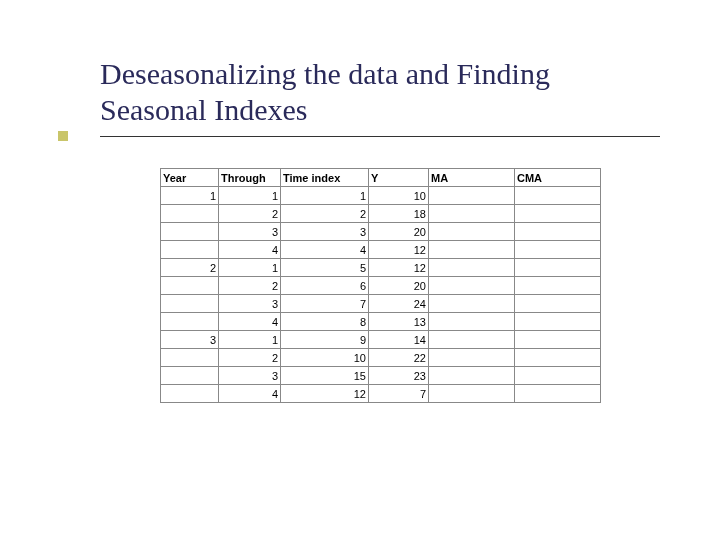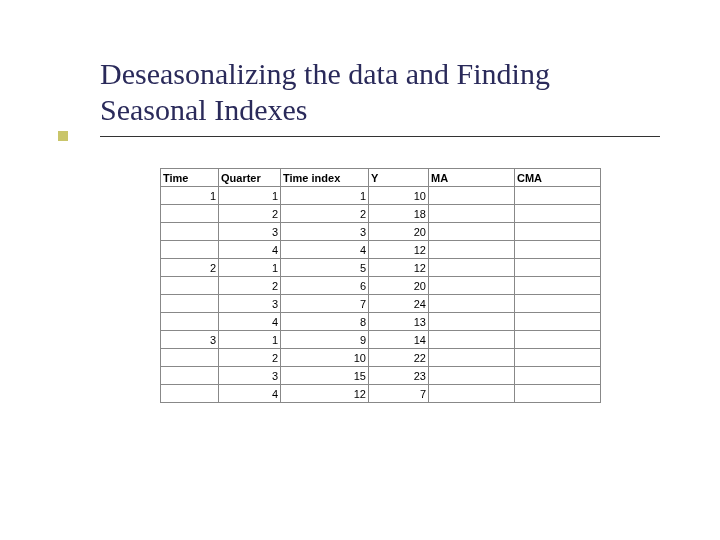--- a/index.html
+++ b/index.html
@@ -115,22 +115,22 @@
       <colgroup>
         <col class="c-year">
           <col class="c-quarter">
           <col class="c-time">
         <col class="c-y">
           <col class="c-ma">
           <col class="c-cma">
       </colgroup>
       <thead>
         <tr>
-          <th>Time</th>
-          <th>Quarter</th>
+          <th>Year</th>
+          <th>Through</th>
           <th>Time index</th>
           <th>Y</th>
           <th>MA</th>
           <th>CMA</th>
         </tr>
       </thead>
       <tbody>
           <tr>
             <td>1</td>
             <td>1</td>

